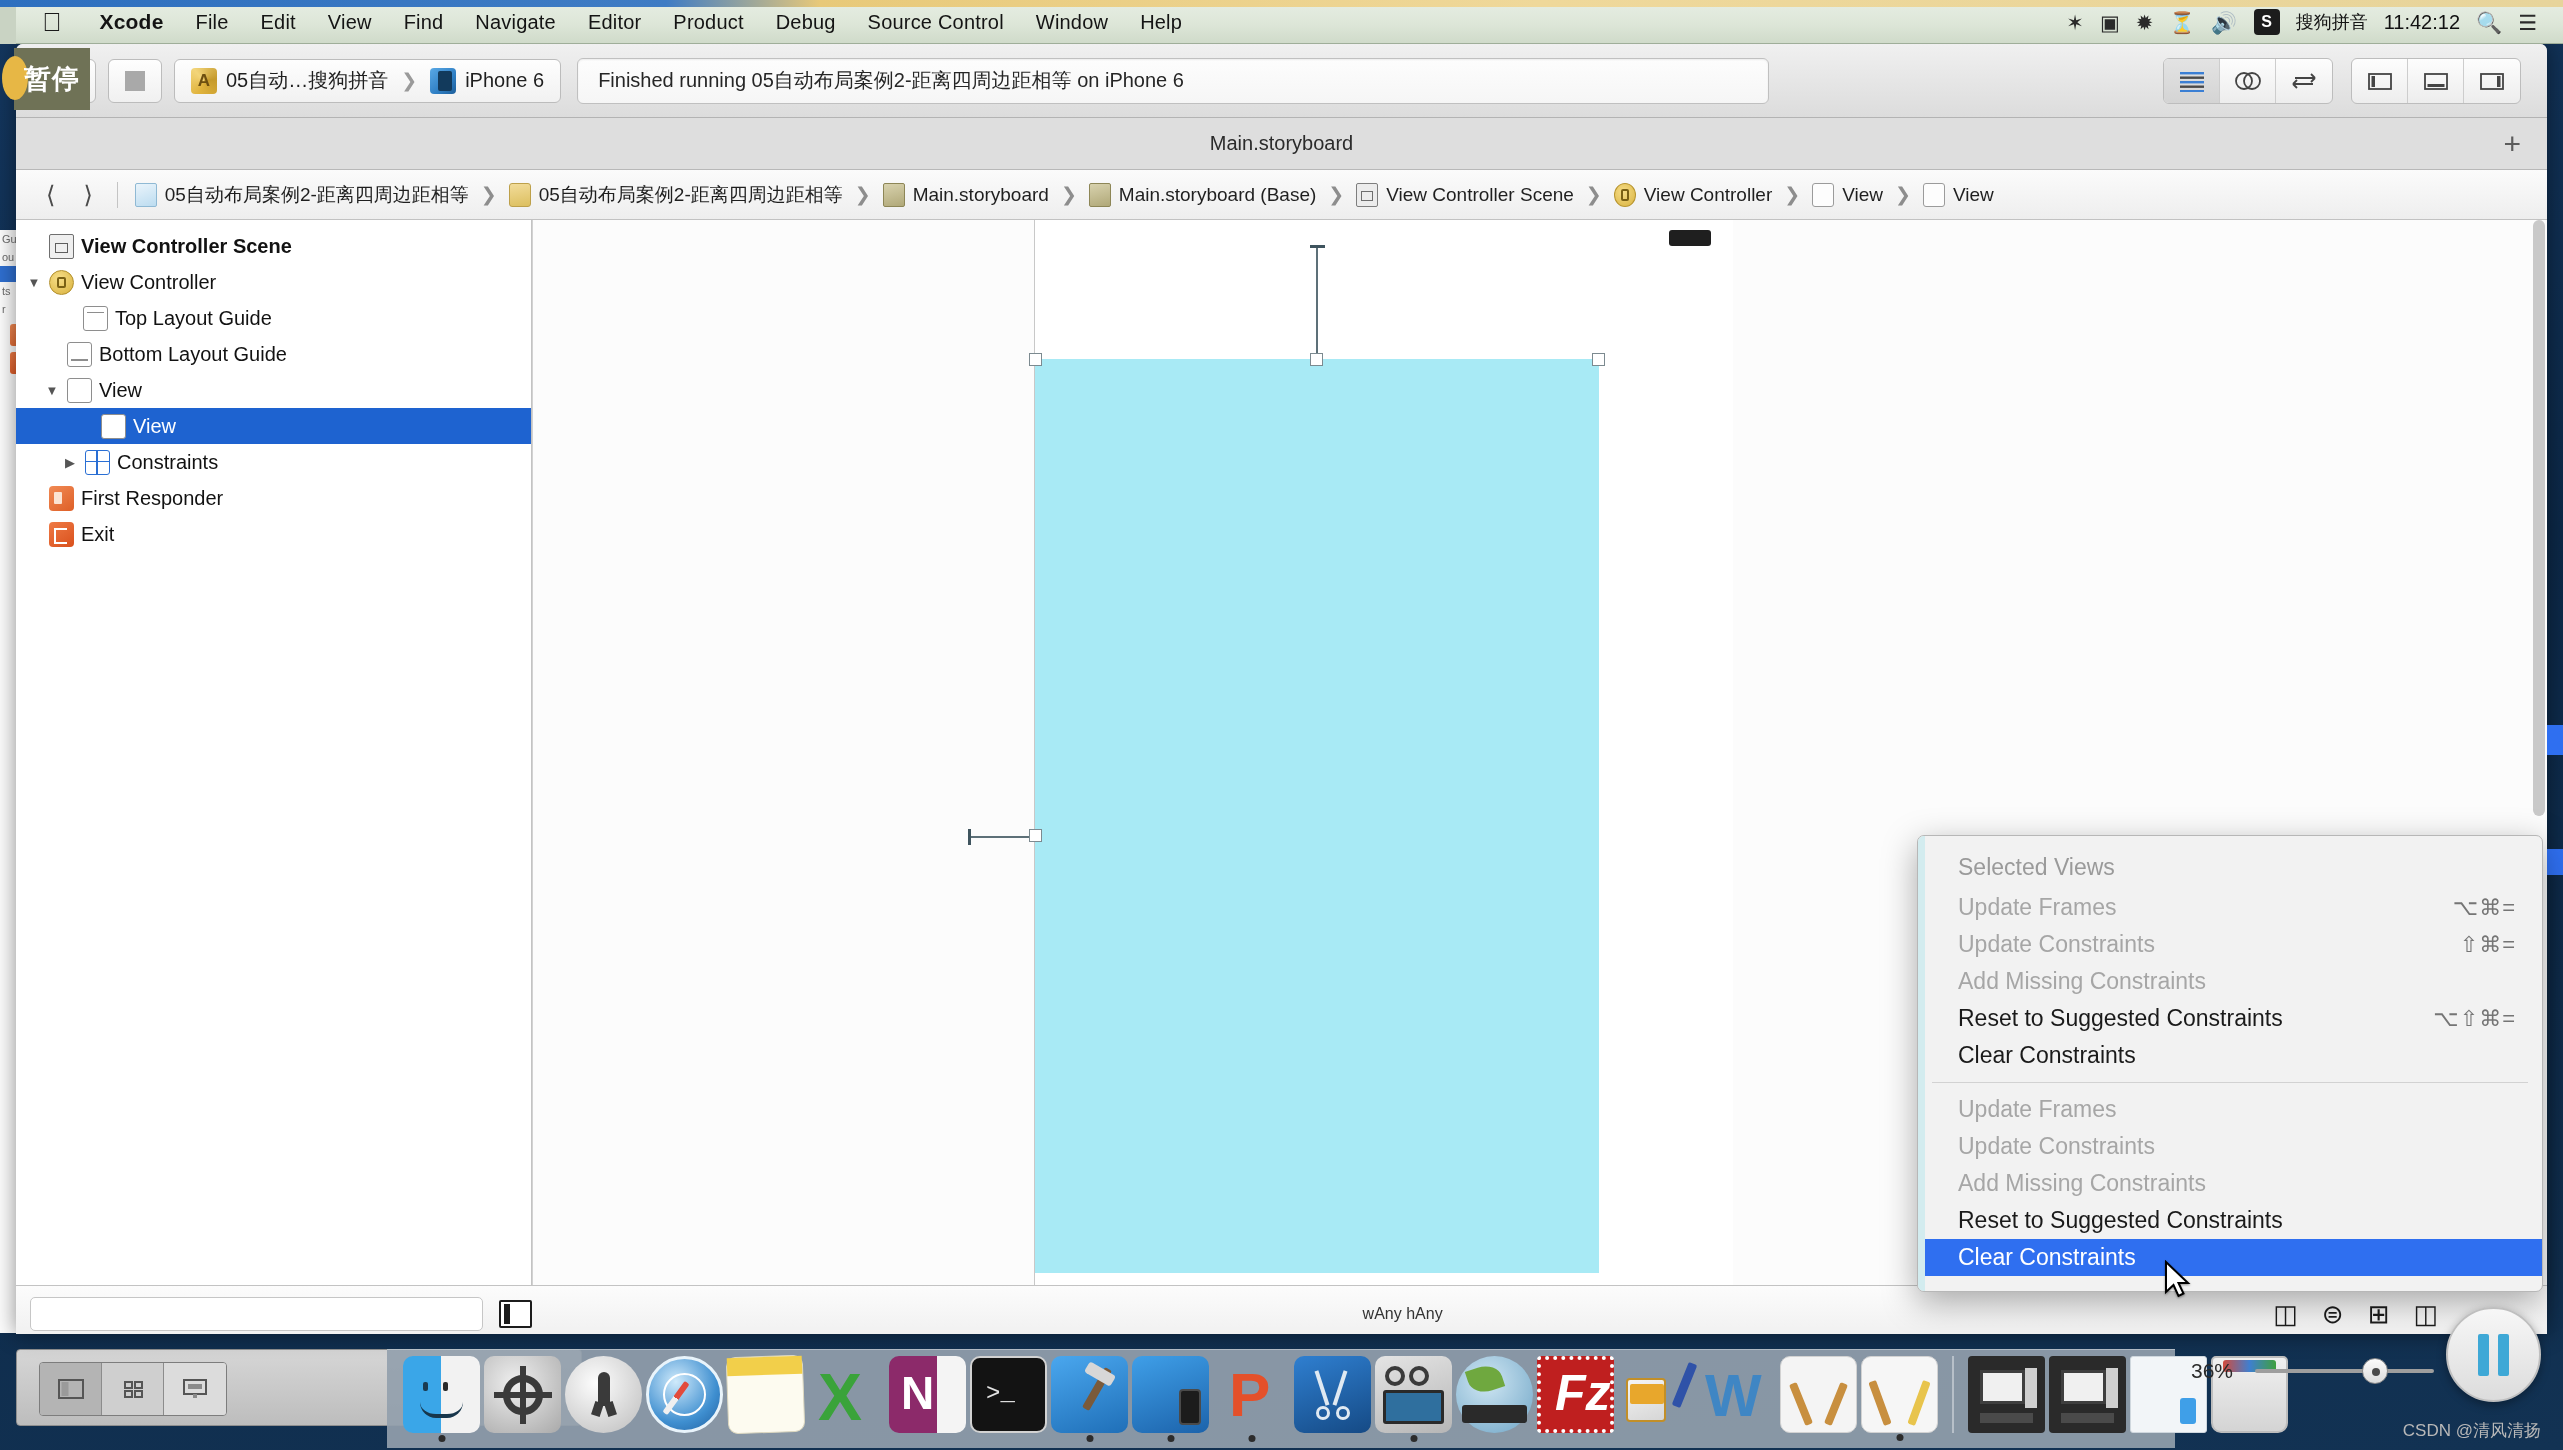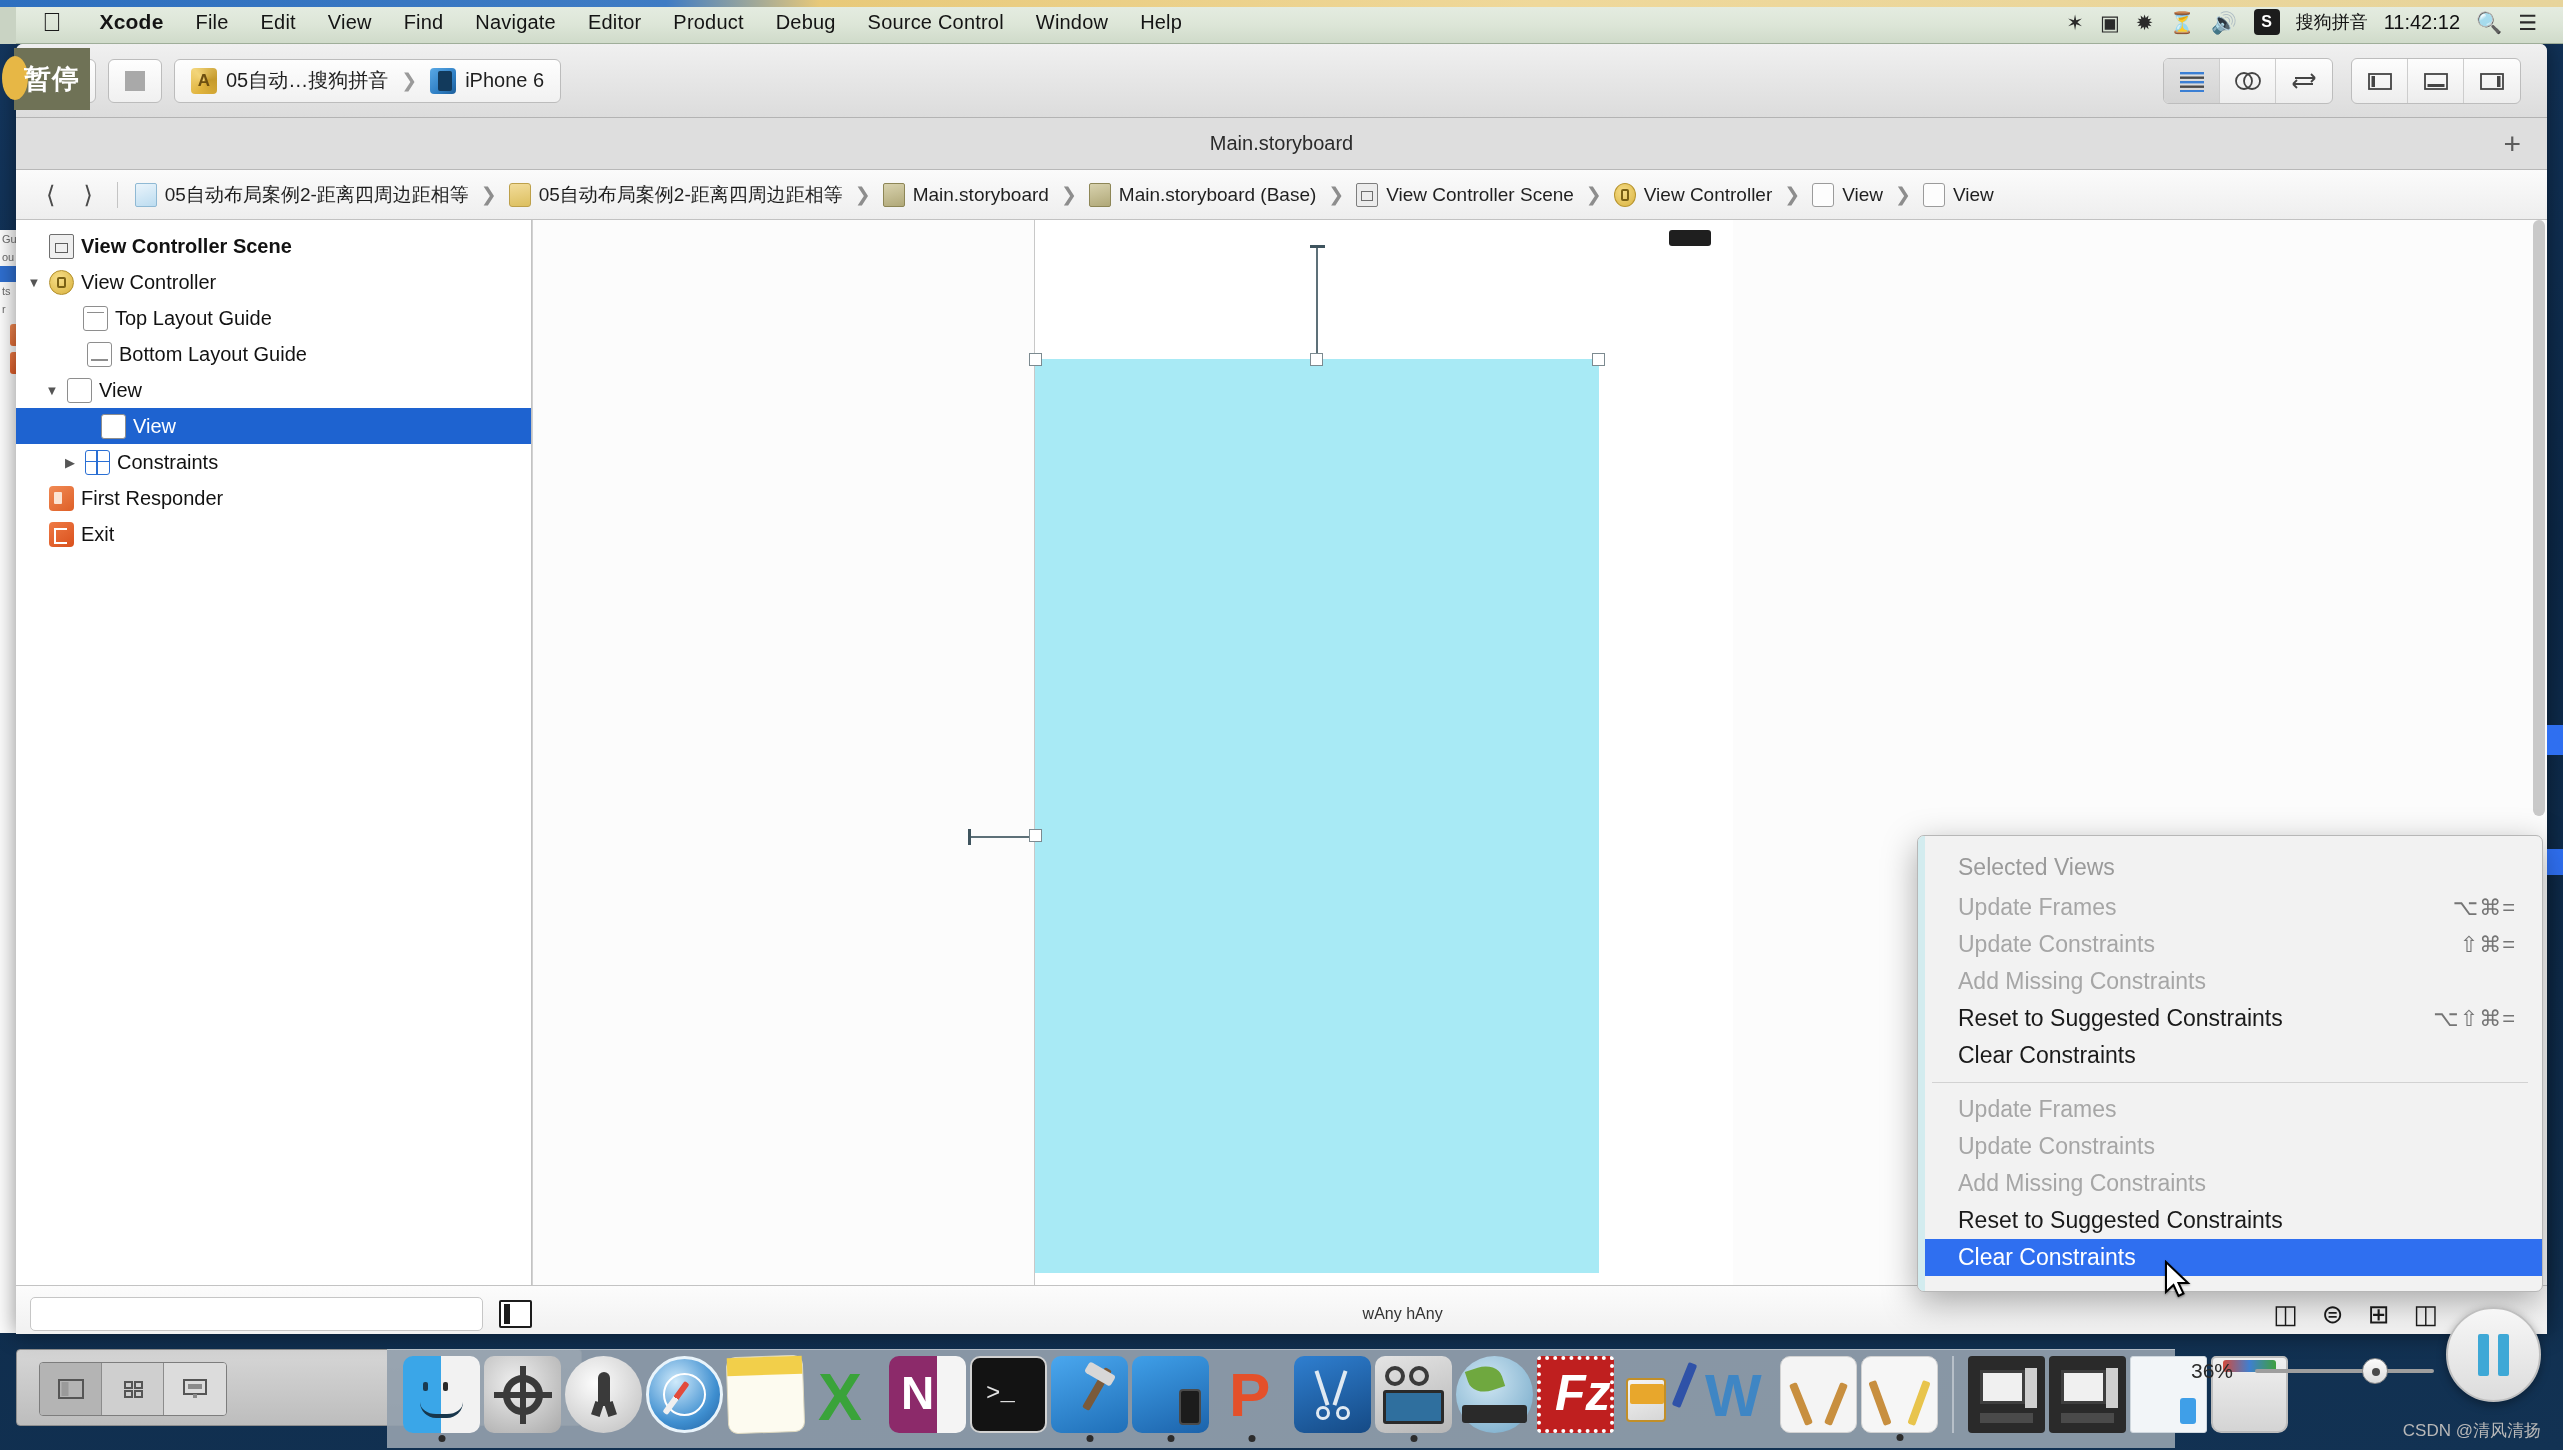--- a/index.html
+++ b/index.html
@@ -360,20 +360,23 @@
     </div>
 
     <div class="tb-scheme">
       <span class="ico-xcodeproj"></span>
       <span class="scheme-txt">05自动…搜狗拼音</span>
       <span class="scheme-sep">❯</span>
       <span class="ico-device"></span>
       <span class="scheme-txt">iPhone 6</span>
     </div>
 
+    <div id="status-field">
+      <span>Finished running 05自动布局案例2-距离四周边距相等 on iPhone 6</span>
+    </div>
 
     <div class="tb-right">
       <div class="seg-group">
         <div class="seg-btn active">
           <svg width="30" height="24" viewBox="0 0 30 24">
             <rect x="3" y="3" width="24" height="2.4" fill="#3b7fd4"></rect>
             <rect x="3" y="7.5" width="24" height="2.4" fill="#4a4a4a"></rect>
             <rect x="3" y="12" width="24" height="2.4" fill="#3b7fd4"></rect>
             <rect x="3" y="16.5" width="24" height="2.4" fill="#4a4a4a"></rect>
             <rect x="3" y="21" width="24" height="2" fill="#3b7fd4"></rect>
@@ -487,21 +490,21 @@
         <span class="oi vc"></span>
         <span class="ol-lbl">View Controller</span>
       </div>
 
       <div class="ol-row" style="padding-left:44px">
         <span class="ol-tri empty"></span>
         <span class="oi guide-top"></span>
         <span class="ol-lbl">Top Layout Guide</span>
       </div>
 
-      <div class="ol-row" style="padding-left:48px">
+      <div class="ol-row" style="padding-left:28px">
         <span class="ol-tri empty"></span>
         <span class="oi guide-bot"></span>
         <span class="ol-lbl">Bottom Layout Guide</span>
       </div>
 
       <div class="ol-row" style="padding-left:28px">
         <span class="ol-tri">▼</span>
         <span class="oi view"></span>
         <span class="ol-lbl">View</span>
       </div>

